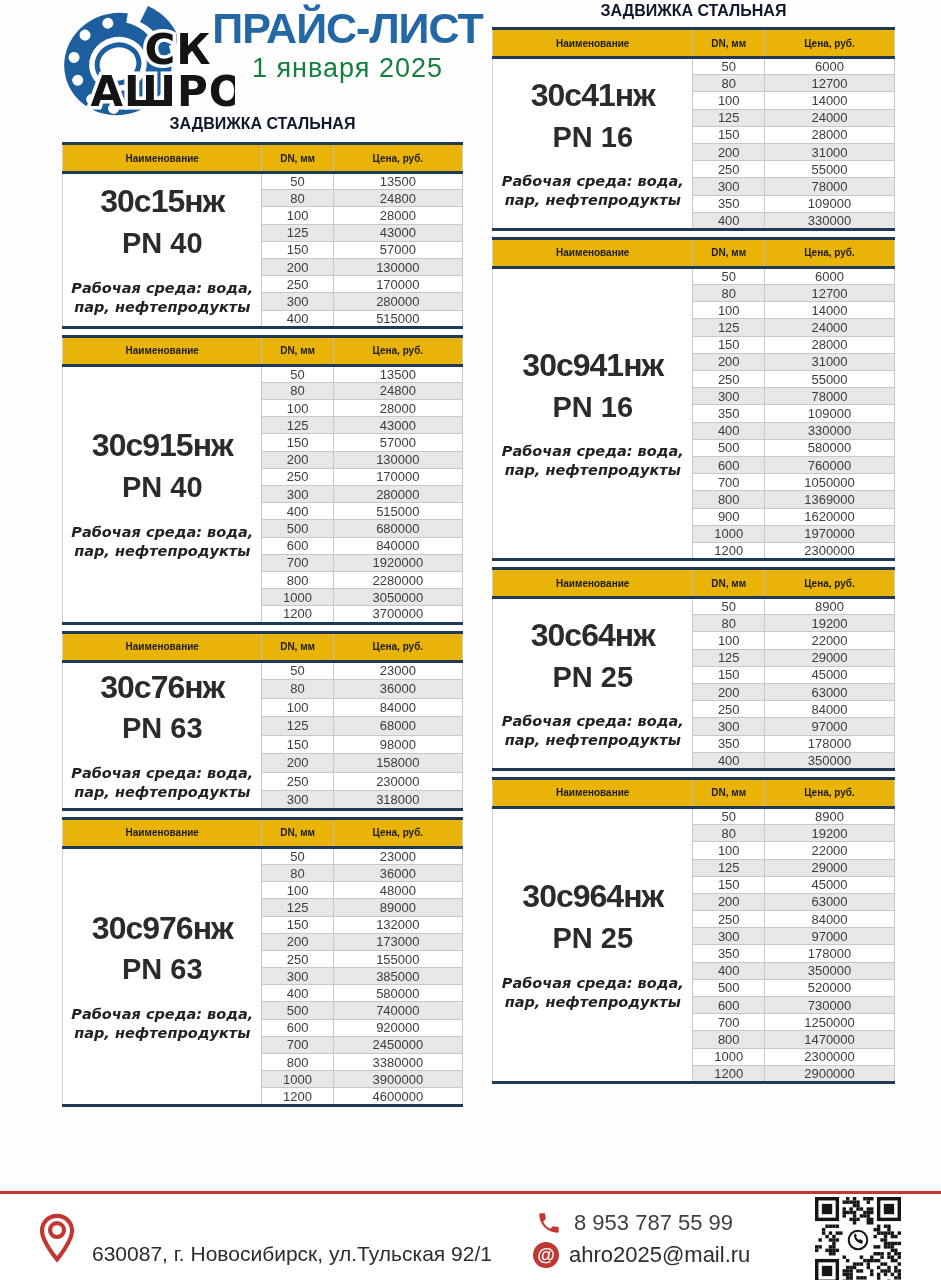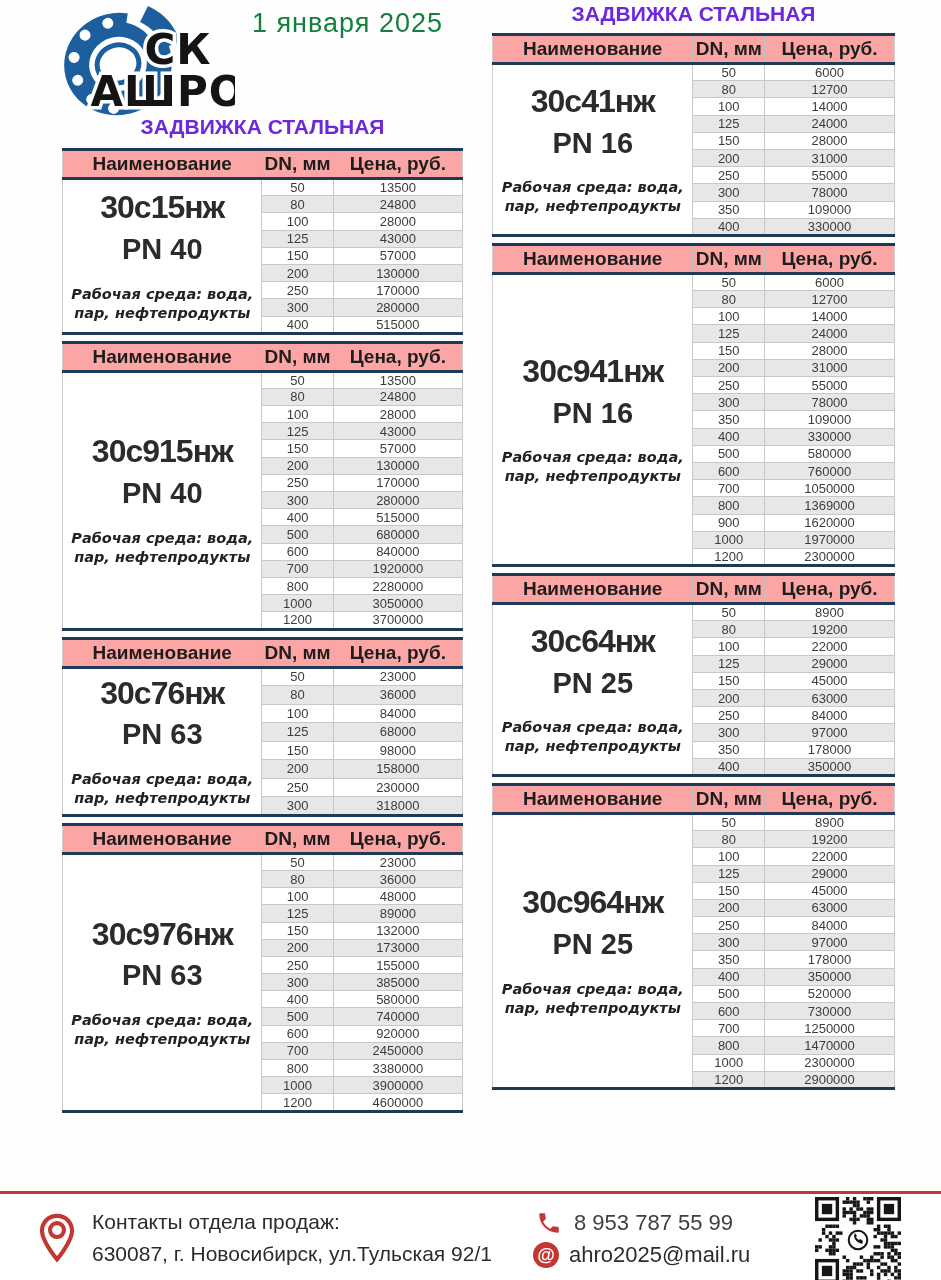--- a/index.html
+++ b/index.html
@@ -15,31 +15,31 @@
   .logo text { font-family:"DejaVu Sans", sans-serif; font-weight:bold;
     paint-order:stroke; stroke:#ffffff; stroke-width:7px; fill:#141414; letter-spacing:1px; }
   .title-block { position:absolute; left:205px; top:6px; width:285px; text-align:center; }
   .doc-title { font-size:43px; font-weight:bold; color:#2368a4; letter-spacing:-1px; line-height:1.05; }
   .doc-date  { font-size:27px; font-weight:400; color:#15803d; letter-spacing:1px; margin-top:2px; }
 
   
   .col { position:absolute; }
   .col-left  { left:62px;  top:115px; width:401px; }
   .col-right { left:492px; top:0px;   width:403px; }
-  .section-heading { font-size:21px; font-weight:bold; color:#6d28d9;
+  .section-heading { font-size:16px; font-weight:bold; color:#0f172a;
     text-align:center; letter-spacing:0px; margin-bottom:9px; }
   .col-right .section-heading { margin-top:2px; margin-bottom:7px; }
 
   
   table.price-table { width:100%; border-collapse:collapse; table-layout:fixed;
     margin-bottom:6px; border-bottom:3px solid #1e3a56;
     border-left:1px solid #d0d0d0; border-right:1px solid #d0d0d0; }
   table.price-table th {
-    background:#fca5a5; border-top:3px solid #1e3a56; border-bottom:3px solid #1e3a56;
-    height:29px; font-size:19px; color:#1d1d1d; text-align:center; font-weight:bold;
+    background:#eab308; border-top:3px solid #1e3a56; border-bottom:3px solid #1e3a56;
+    height:29px; font-size:10px; color:#1d1d1d; text-align:center; font-weight:bold;
   }
   table.price-table th + th { border-left:1px solid #bdbdbd; }
   table.price-table td.data {
     height:17.2px; padding:0 4px; text-align:center; vertical-align:middle;
     font-size:13px; color:#3c3c3c; border:1px solid #c8c8c8; background:#ffffff;
   }
   table.price-table tbody tr:nth-child(even) td.data { background:#e7e7e7; }
   td.name-cell { background:#ffffff; text-align:center; vertical-align:middle;
     border-right:1px solid #c8c8c8; padding:6px 8px; }
   .model { font-size:32px; font-weight:bold; color:#2b2b2b; letter-spacing:-1px; line-height:1.15; }
@@ -79,20 +79,21 @@
       <circle cx="73" cy="104" r="5.5" fill="#fff"></circle>
       <circle cx="96" cy="105" r="5.5" fill="#fff"></circle>
       <path d="M 112 10 A 57 54 0 0 1 141 44 L 128 52 A 44 42 0 0 0 106 24 Z" fill="#ffffff"></path>
     </g>
     <path d="M 118 4 A 62 58 0 0 1 150 40 L 133 46 A 45 42 0 0 0 110 20 Z" fill="#1d5f9e"></path>
     <text x="148" y="62" font-size="42" text-anchor="middle">СК</text>
     <text x="138" y="104" font-size="42" text-anchor="middle">АШРО</text>
   </svg>
 
   <div class="title-block">
+    <div class="doc-title">ПРАЙС-ЛИСТ</div>
     <div class="doc-date">1 января 2025</div>
   </div>
 
   <div class="col col-left">
     <div class="section-heading">ЗАДВИЖКА СТАЛЬНАЯ</div>
     <div>
         <table class="price-table">
           <thead>
             <tr>
               <th style="width:199px">Наименование</th>
@@ -628,21 +629,20 @@
         </table>
       </div>
   </div>
 
   <div class="footer-line"></div>
   <div class="footer">
     <svg class="pin-icon" width="38" height="52" viewBox="0 0 24 32">
       <path d="M12 2 C6.5 2 2.5 6.2 2.5 11.4 C2.5 18.2 12 29.5 12 29.5 C12 29.5 21.5 18.2 21.5 11.4 C21.5 6.2 17.5 2 12 2 Z" fill="none" stroke="#c23732" stroke-width="2.6"></path>
       <circle cx="12" cy="11" r="4.4" fill="none" stroke="#c23732" stroke-width="2.6"></circle>
     </svg>
-    <div class="contacts-title">Контакты отдела продаж:</div>
     <div class="contacts-addr">630087, г. Новосибирск, ул.Тульская 92/1</div>
 
     <div class="phone-row">
       <svg width="26" height="26" viewBox="0 0 24 24">
         <path fill="#c23732" d="M6.62 10.79c1.44 2.83 3.76 5.14 6.59 6.59l2.2-2.2c.27-.27.67-.36 1.02-.24 1.12.37 2.33.57 3.57.57.55 0 1 .45 1 1V20c0 .55-.45 1-1 1-9.39 0-17-7.61-17-17 0-.55.45-1 1-1h3.5c.55 0 1 .45 1 1 0 1.25.2 2.45.57 3.57.11.35.03.74-.25 1.02l-2.2 2.2z"></path>
       </svg>
       <span>8 953 787 55 99</span>
     </div>
     <div class="email-row">
       <span class="at-icon">@</span>

